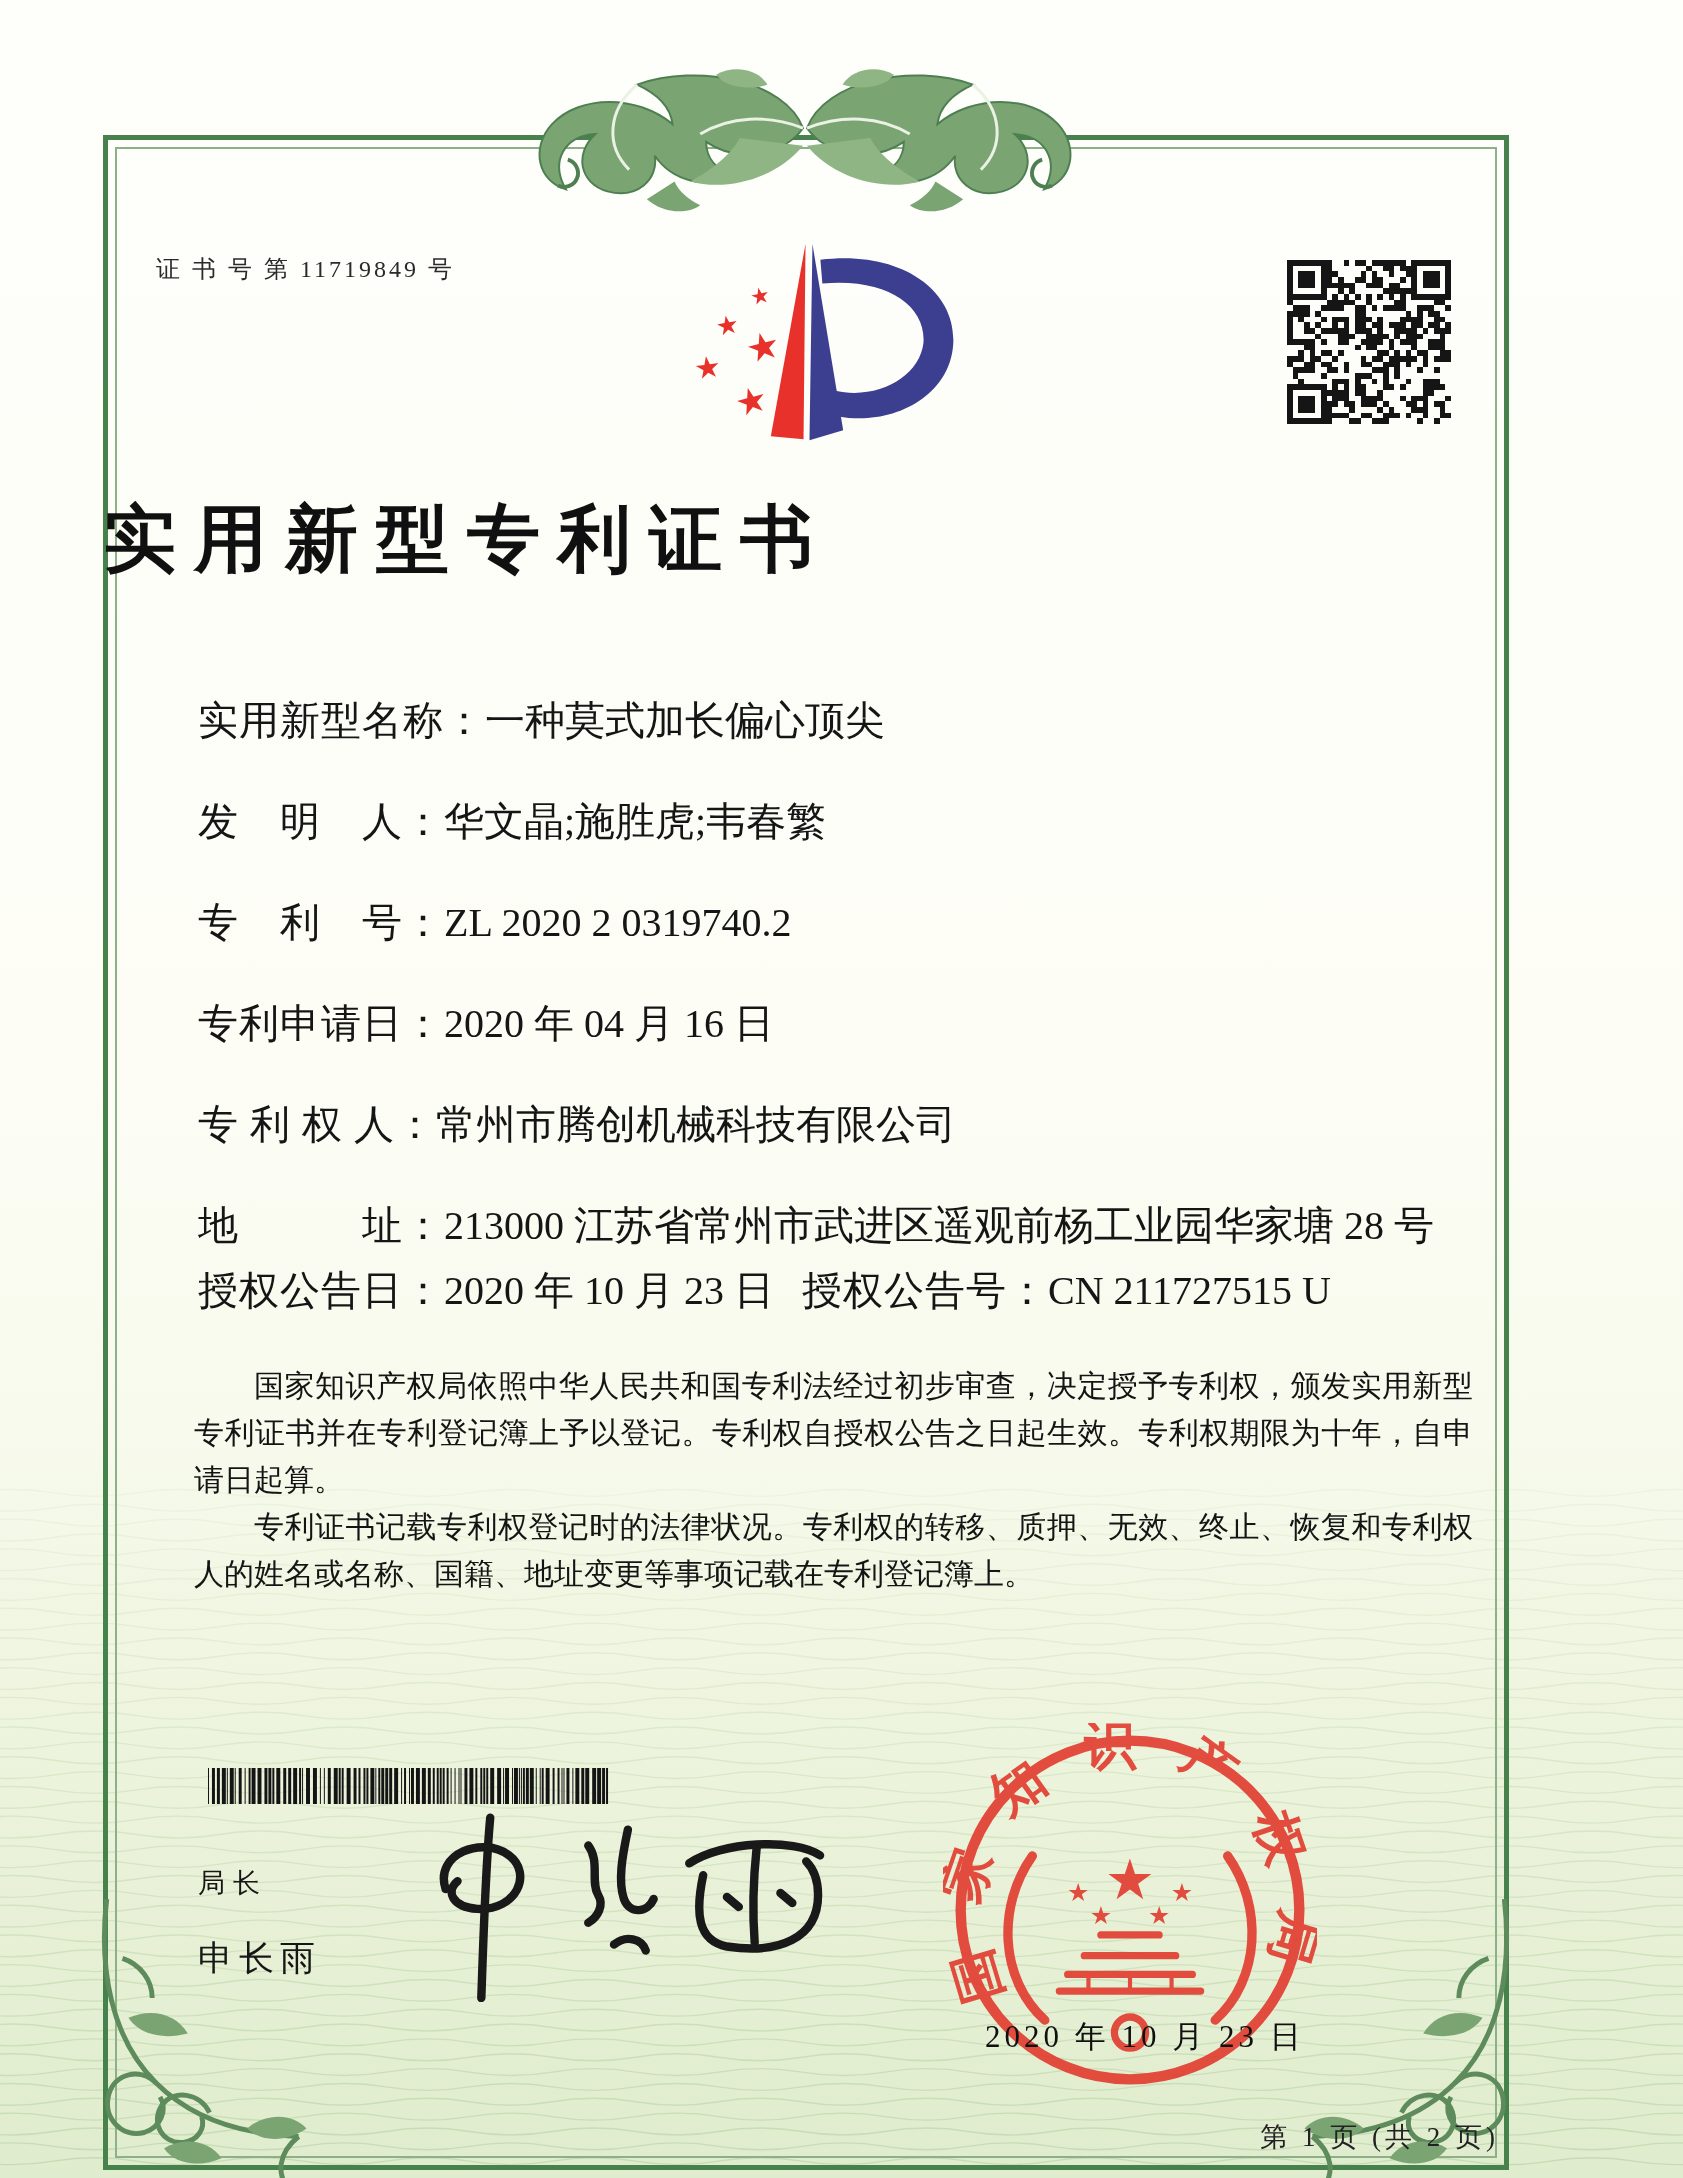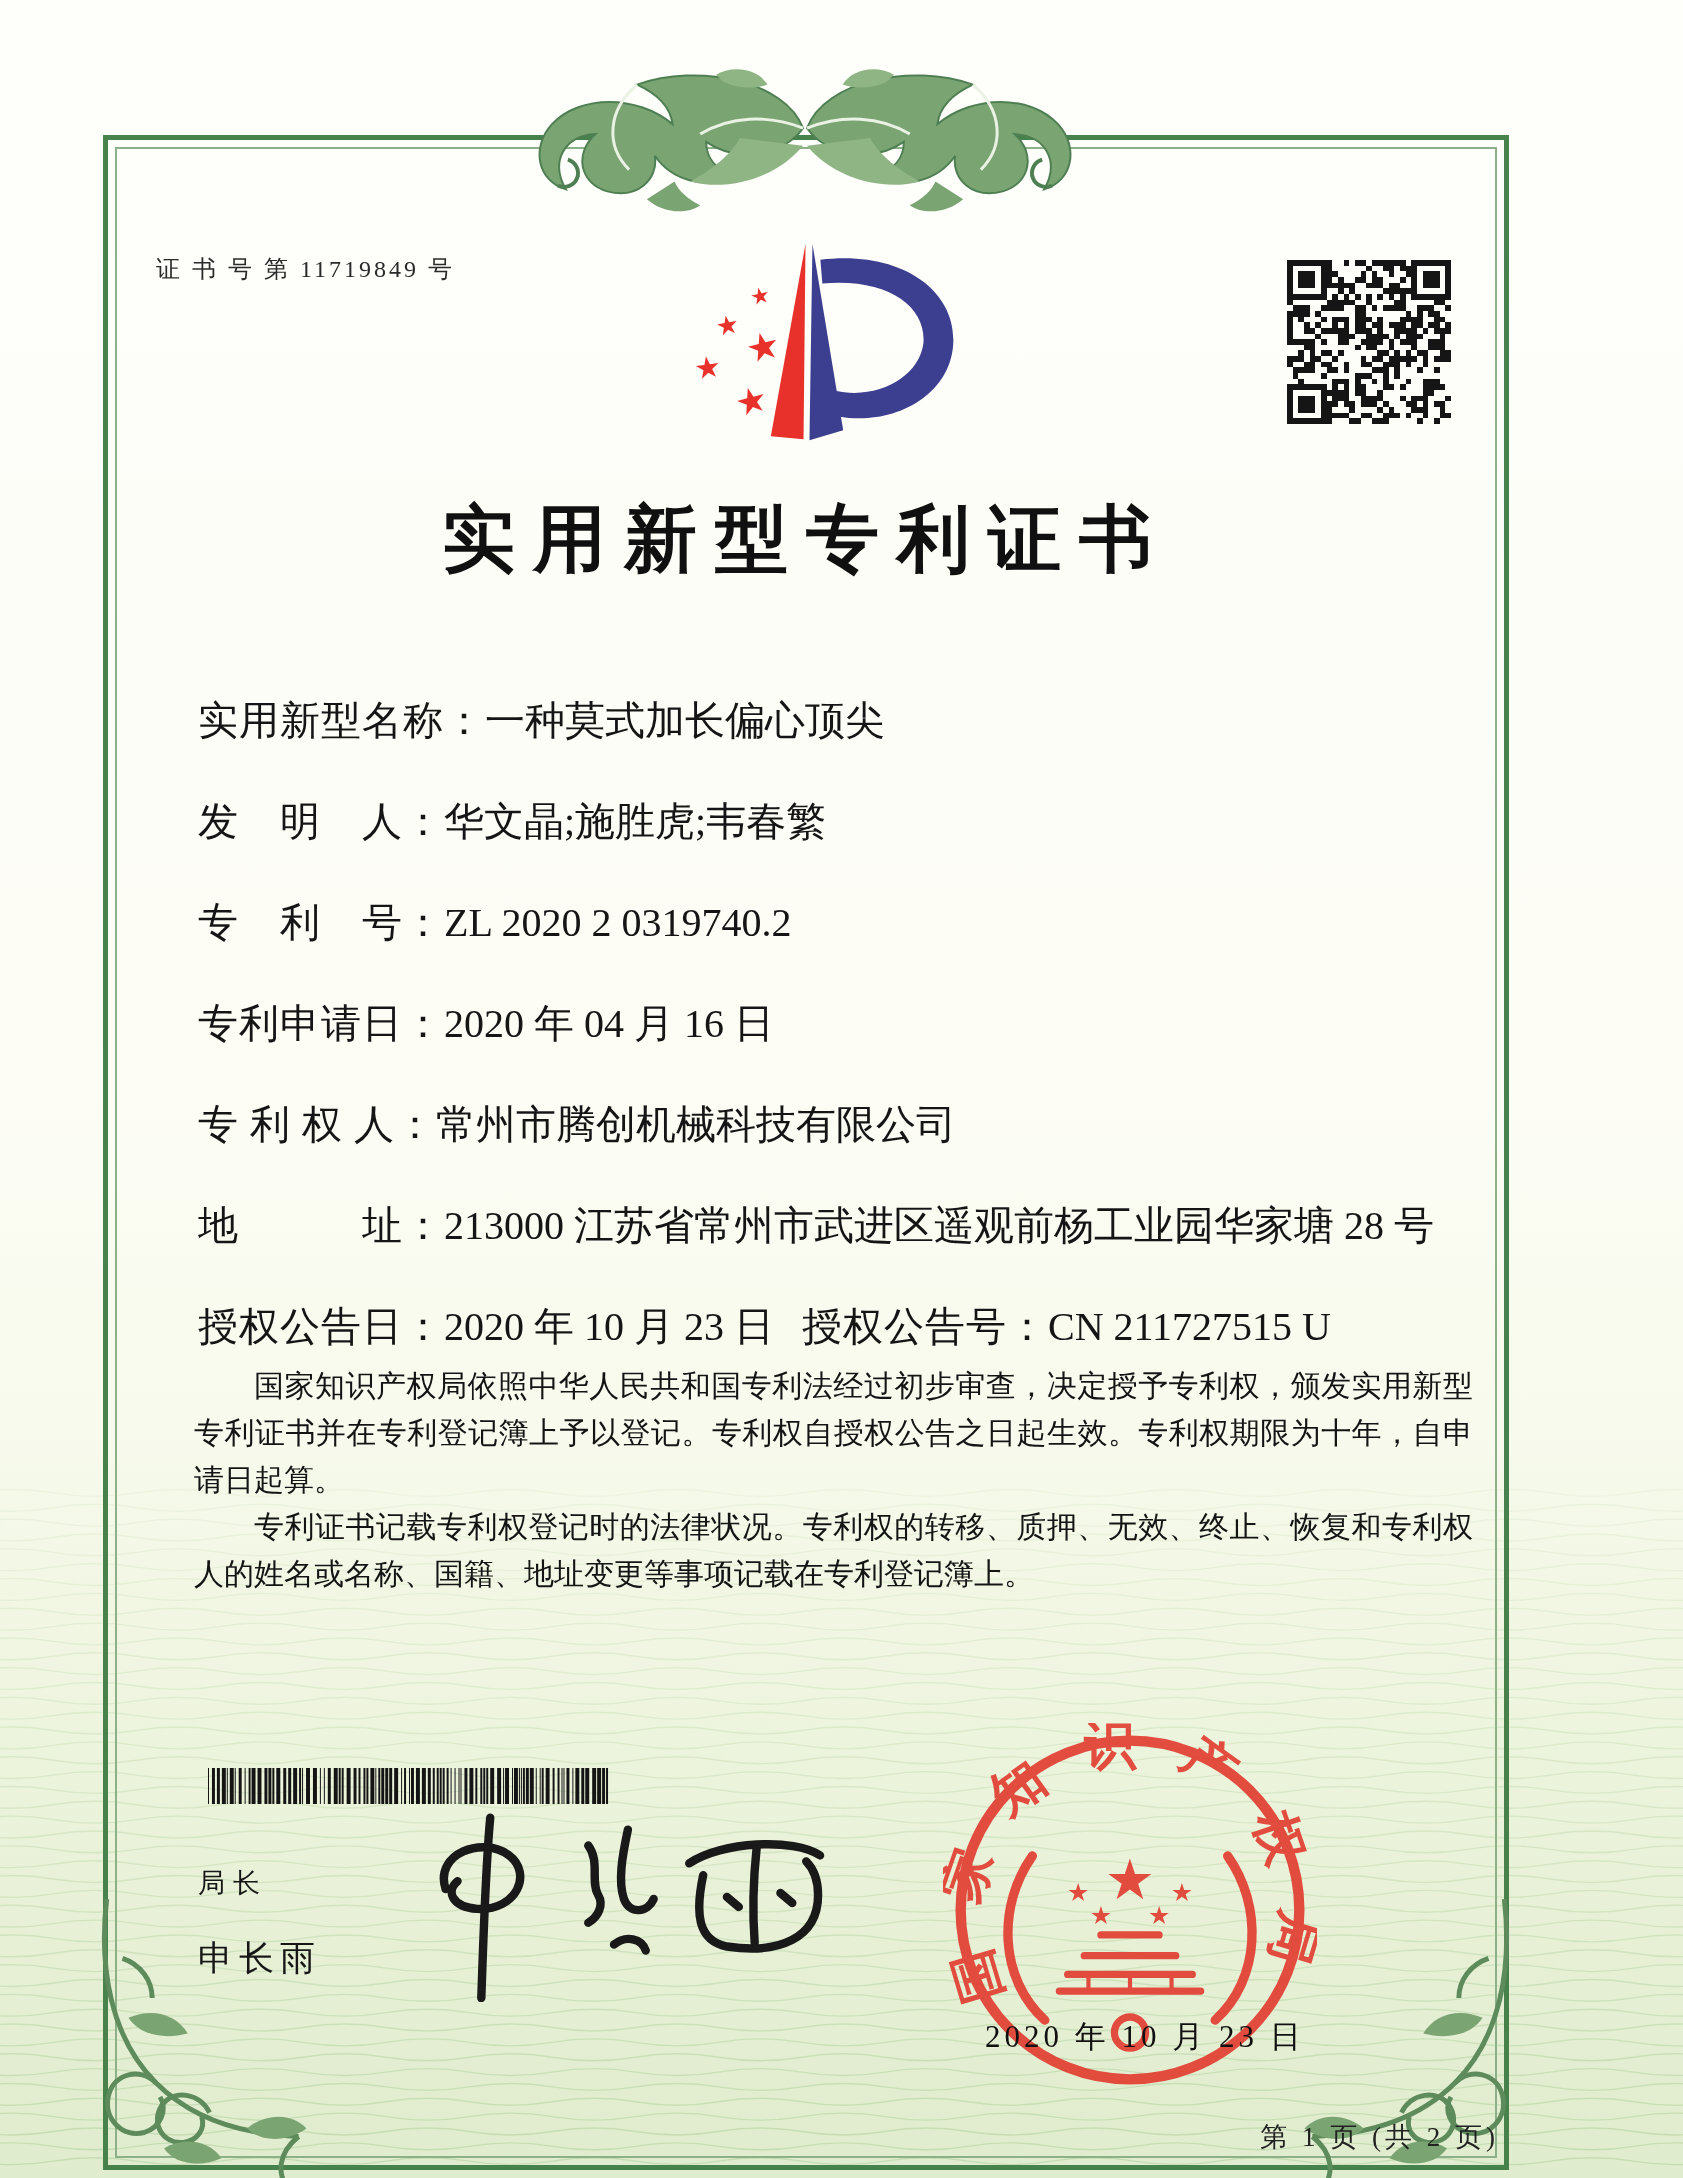--- a/index.html
+++ b/index.html
@@ -4,24 +4,24 @@
 <style>
   *{margin:0;padding:0;box-sizing:border-box}
   html,body{width:1683px;background:#ffffff}
   .page{position:relative;width:1683px;height:2178px;overflow:hidden;
     background:linear-gradient(180deg,#fefefb 0%,#fdfdf6 48%,#f7faec 66%,#edf4dd 80%,#e5efd3 92%,#e0ecce 100%);
     font-family:"Liberation Serif","DejaVu Serif",serif;color:#1b1b1b}
   .abs{position:absolute}
   .frame{position:absolute;left:103px;top:135px;width:1406px;height:2035px;border:5px solid #47824d}
   .frame-inner{position:absolute;left:7px;top:7px;right:7px;bottom:7px;border:2px solid #8cb188}
   .cert-no{left:156px;top:253px;font-size:24px;letter-spacing:3px;color:#2a2a2a;white-space:nowrap}
-  .title{left:103px;top:491px;width:1406px;text-align:center;font-size:73px;font-weight:700;letter-spacing:18px;color:#101010;white-space:nowrap}
+  .title{left:103px;top:491px;width:1406px;text-align:left;font-size:73px;font-weight:700;letter-spacing:18px;color:#101010;white-space:nowrap}
   .field{left:198px;font-size:40px;white-space:nowrap;color:#151515}
   .field .lab{letter-spacing:1px}
-  .f0{top:693px}.f1{top:794px}.f2{top:895px}.f3{top:996px}.f4{top:1097px}.f5{top:1198px}.f6{top:1299px;width:1287px}
+  .f0{top:693px}.f1{top:794px}.f2{top:895px}.f3{top:996px}.f4{top:1097px}.f5{top:1198px}.f6{top:1263px;width:1287px}
   .col2{position:absolute;left:604px;top:0;white-space:nowrap}
   .paras{left:194px;top:1362px;width:1279px;font-size:30px;line-height:47px;text-align:justify;color:#141414}
   .paras p{text-indent:2em}
   .role{left:198px;top:1865px;font-size:27px;letter-spacing:8px;font-family:"Liberation Sans","DejaVu Sans",sans-serif;color:#161616}
   .name{left:198px;top:1935px;font-size:35px;letter-spacing:6px;font-family:Liberation Mono, monospace;color:#161616}
   .seal-date{left:985px;top:2016px;font-size:31px;letter-spacing:4px;color:#101010;white-space:nowrap}
   .footer{left:0;top:2119px;width:1499px;text-align:right;font-size:27px;letter-spacing:4px;color:#222}
   svg{display:block}
 </style>
 </head>

